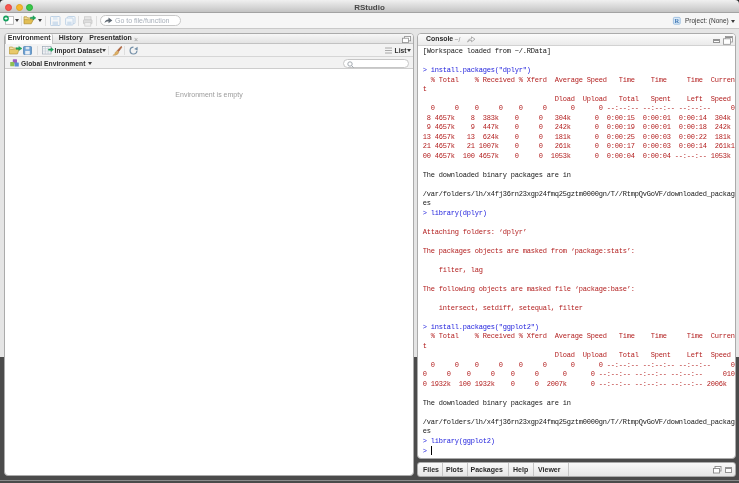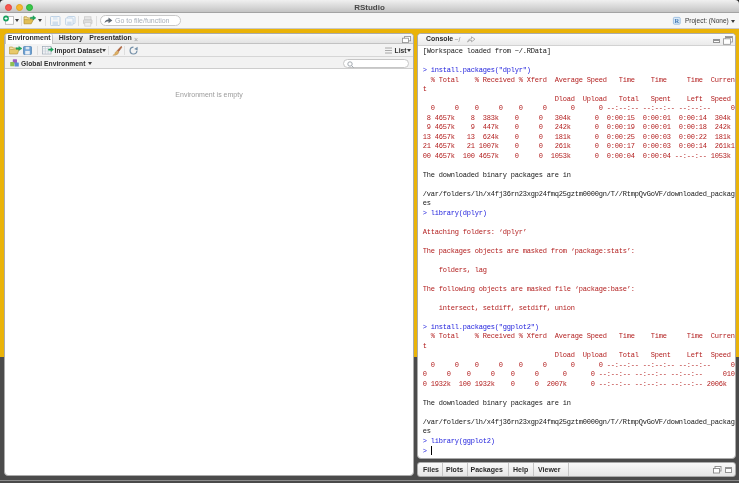--- a/index.html
+++ b/index.html
@@ -1,17 +1,17 @@
 <!DOCTYPE html>
 <html><head>
 <meta charset="utf-8">
 <style>
 * { margin:0; padding:0; box-sizing:border-box; }
 html,body { width:739px; height:483px; overflow:hidden; background:#4b4b4b; }
-#win { position:relative; width:739px; height:357px; background:#eab308; font-family:"Liberation Sans", sans-serif; }
+#win { position:relative; width:739px; height:357px; background:#e5e5e5; font-family:"Liberation Sans", sans-serif; }
 .abs { position:absolute; }
 
 #topdark { left:0; top:0; width:739px; height:8px; background:#222; }
 #titlebar { left:0; top:0; width:739px; height:13px; background:linear-gradient(#f0f0f0,#d6d6d6 60%,#c3c3c3); border-bottom:1px solid #a3a3a3; border-radius:4px 4px 0 0; }
 .light { top:3.5px; width:7px; height:7px; border-radius:50%; }
 #title { top:3px; left:0; width:739px; text-align:center; font-size:8px; font-weight:bold; color:#484848; }
 
 #toolbar { left:0; top:13px; width:739px; height:16px; background:#f6f6f6; border-bottom:1px solid #c9c9c9; }
 .tbsep { position:absolute; top:16px; width:1px; height:10px; background:#dedede; }
 .caret { position:absolute; width:0; height:0; border-left:2.5px solid transparent; border-right:2.5px solid transparent; border-top:3.5px solid #3c3c3c; }
@@ -205,25 +205,25 @@
 The downloaded binary packages are in
 
 /var/folders/lh/x4fj36rn23xgp24fmq25gztm0000gn/T//RtmpQvGoVF/downloaded_packag
 es
 <span class="bl">&gt; library(dplyr)</span>
 
 <span class="rd">Attaching folders: ‘dplyr’</span>
 
 <span class="rd">The packages objects are masked from ‘package:stats’:</span>
 
-<span class="rd">    folders, lag</span>
+<span class="rd">    filter, lag</span>
 
 <span class="rd">The following objects are masked file ‘package:base’:</span>
 
-<span class="rd">    intersect, setdiff, setdiff, union</span>
+<span class="rd">    intersect, setdiff, setequal, filter</span>
 
 <span class="bl">&gt; install.packages("ggplot2")</span>
 <span class="rd">  % Total    % Received % Xferd  Average Speed   Time    Time     Time  Curren</span>
 <span class="rd">t</span>
 <span class="rd">                                 Dload  Upload   Total   Spent    Left  Speed</span>
 <span class="rd">  0     0    0     0    0     0      0      0 --:--:-- --:--:-- --:--:--     0</span>
 <span class="rd">0     0    0     0    0     0      0      0 --:--:-- --:--:-- --:--:--     010</span>
 <span class="rd">0 1932k  100 1932k    0     0  2007k      0 --:--:-- --:--:-- --:--:-- 2006k</span>
 
 The downloaded binary packages are in

